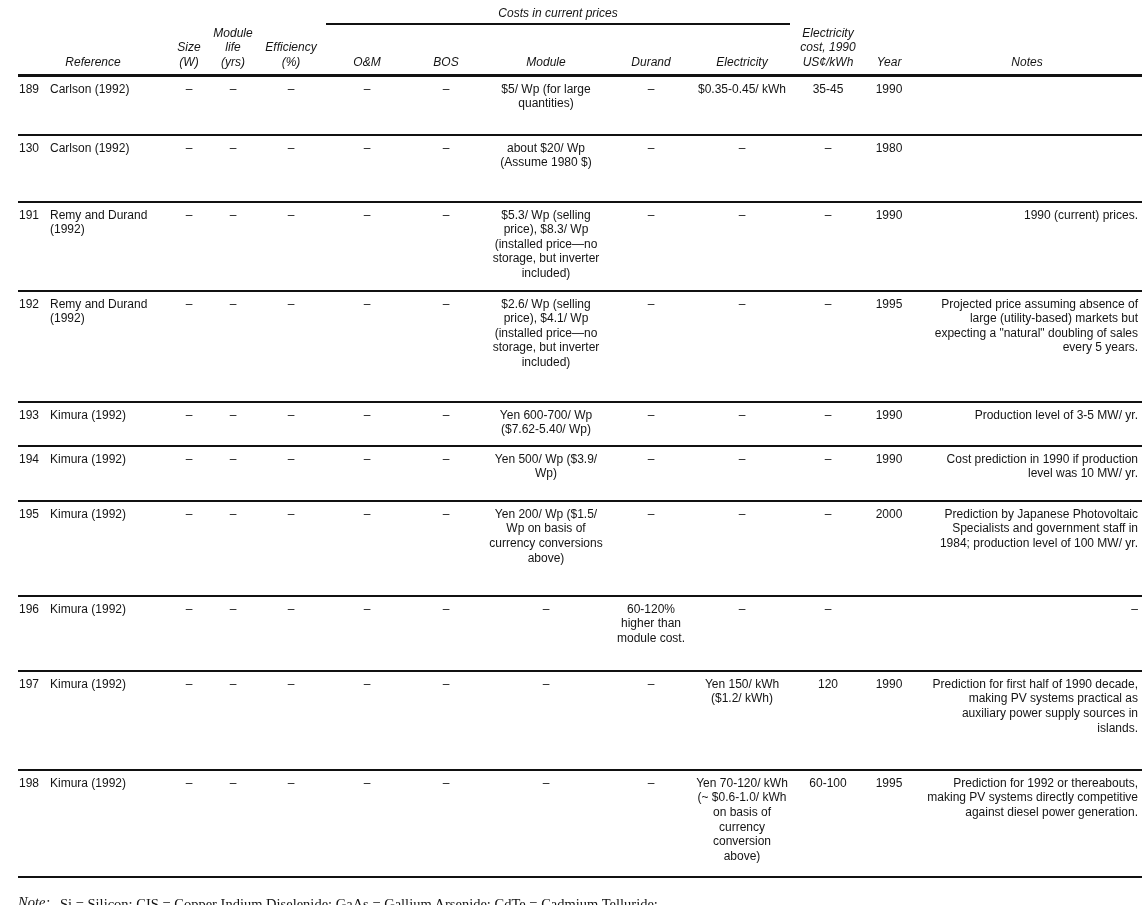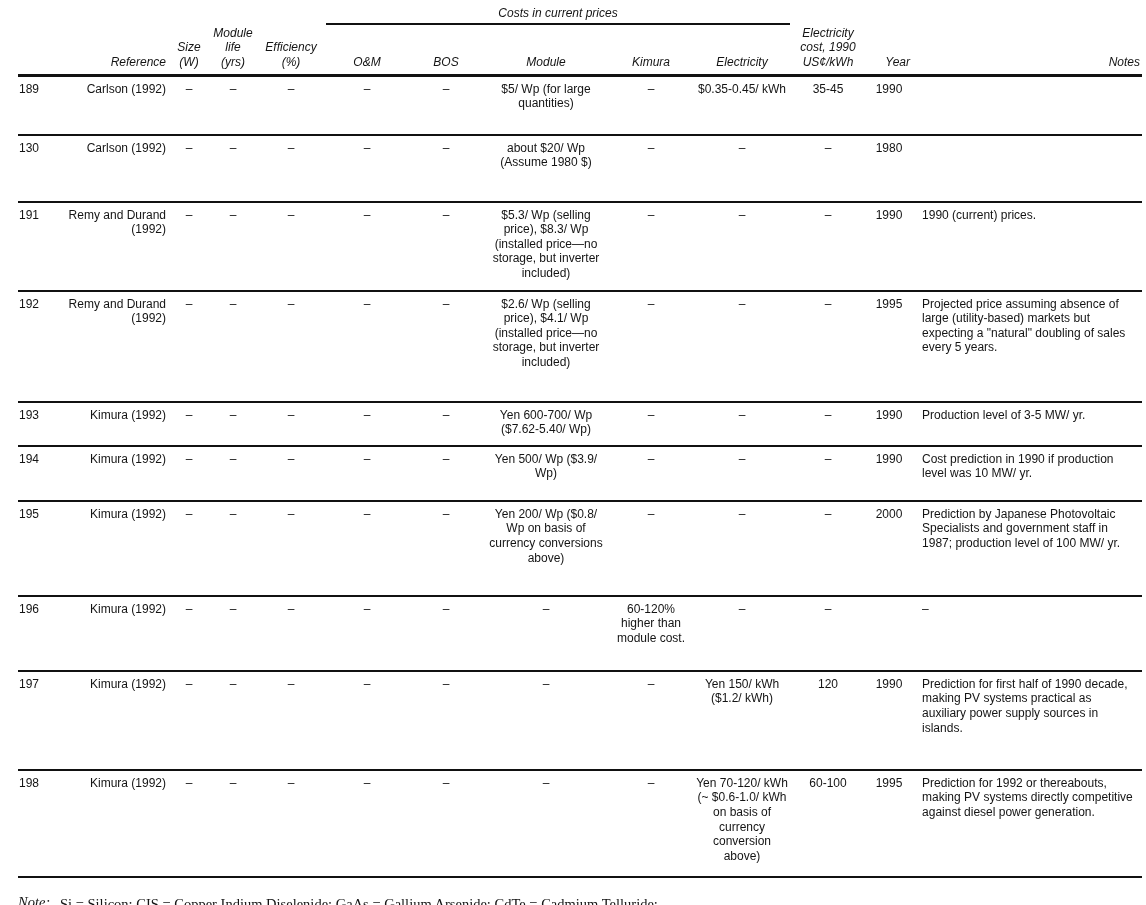--- a/index.html
+++ b/index.html
@@ -39,34 +39,34 @@
     white-space:pre-line;
     padding:2px 2px 4px 2px;
   }
   thead .spanner{
     border-bottom:2px solid #111;
     padding-bottom:2px;
     vertical-align:top;
   }
   thead tr.labels th{border-bottom:0;}
   thead{border-bottom:3px solid #111;}
-  th.h-reference{text-align:right;}
+  th.h-reference{text-align:center;}
   th.h-cost_1990{text-align:center; padding-bottom:4px;}
-  th.h-year,th.h-notes{text-align:right;}
+  th.h-year,th.h-notes{text-align:center;}
 
   tbody tr{border-bottom:2px solid #111;}
   tbody td{
     vertical-align:top;
     text-align:center;
     padding:5px 2px 8px 2px;
     white-space:pre-line;
   }
   td.c-num{text-align:left;padding-left:1px;}
-  td.c-reference{text-align:right;padding-left:2px;}
-  td.c-notes{text-align:left;padding-left:10px;padding-right:4px;}
+  td.c-reference{text-align:left;padding-left:2px;}
+  td.c-notes{text-align:right;padding-left:10px;padding-right:4px;}
   td.c-year{text-align:center;}
   
   tr.r0 td{height:44px}
   tr.r1 td{height:52px}
   tr.r2 td{height:74px}
   tr.r3 td{height:96px}
   tr.r4 td{height:28px}
   tr.r5 td{height:40px}
   tr.r6 td{height:80px}
   tr.r7 td{height:60px}
@@ -121,21 +121,21 @@
         <th>Size
 (W)</th>
         <th>Module
 life
 (yrs)</th>
         <th>Efficiency
 (%)</th>
         <th>O&amp;M</th>
         <th>BOS</th>
         <th>Module</th>
-        <th>Kimura</th>
+        <th>Durand</th>
         <th>Electricity</th>
       </tr>
     </thead>
     <tbody id="table-body">
         <tr class="row r0">
           <td class="c-num">189</td>
           <td class="c-reference">Carlson (1992)</td>
           <td class="c-size">–</td>
           <td class="c-life">–</td>
           <td class="c-efficiency">–</td>
@@ -224,26 +224,26 @@
           <td class="c-notes">Cost prediction in 1990 if production level was 10 MW/ yr.</td>
         </tr>
         <tr class="row r6">
           <td class="c-num">195</td>
           <td class="c-reference">Kimura (1992)</td>
           <td class="c-size">–</td>
           <td class="c-life">–</td>
           <td class="c-efficiency">–</td>
           <td class="c-om">–</td>
           <td class="c-bos">–</td>
-          <td class="c-module">Yen 200/ Wp ($0.8/ Wp on basis of currency conversions above)</td>
+          <td class="c-module">Yen 200/ Wp ($1.5/ Wp on basis of currency conversions above)</td>
           <td class="c-system">–</td>
           <td class="c-electricity">–</td>
           <td class="c-cost_1990">–</td>
           <td class="c-year">2000</td>
-          <td class="c-notes">Prediction by Japanese Photovoltaic Specialists and government staff in 1987; production level of 100 MW/ yr.</td>
+          <td class="c-notes">Prediction by Japanese Photovoltaic Specialists and government staff in 1984; production level of 100 MW/ yr.</td>
         </tr>
         <tr class="row r7">
           <td class="c-num">196</td>
           <td class="c-reference">Kimura (1992)</td>
           <td class="c-size">–</td>
           <td class="c-life">–</td>
           <td class="c-efficiency">–</td>
           <td class="c-om">–</td>
           <td class="c-bos">–</td>
           <td class="c-module">–</td>

